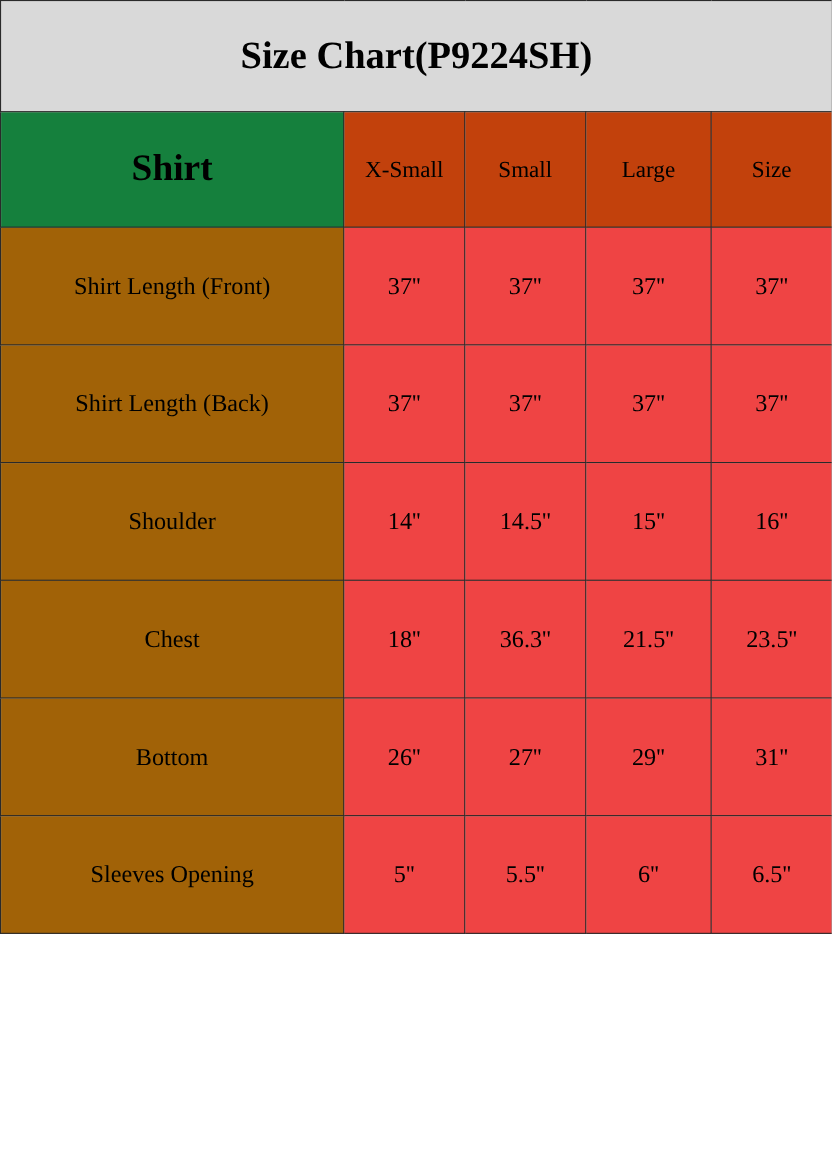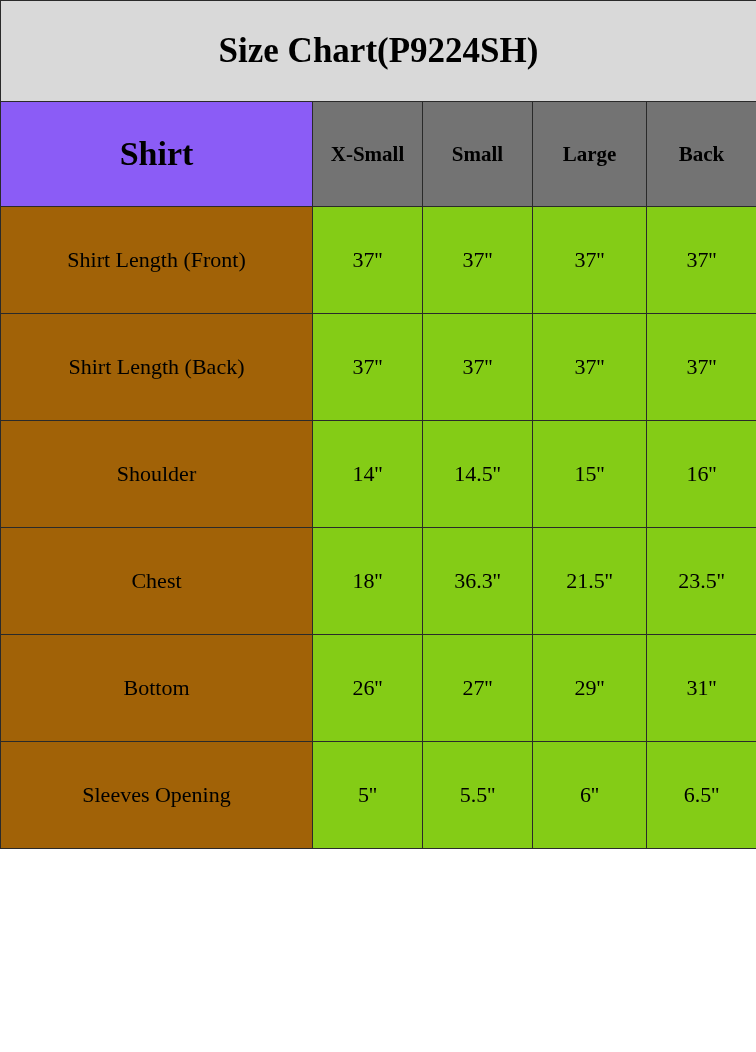--- a/index.html
+++ b/index.html
@@ -34,43 +34,43 @@
   }
   .title-cell {
     background: #d9d9d9;
     height: 100px;
     font-size: 35px;
     font-weight: bold;
     font-family: "Liberation Serif", serif;
     letter-spacing: 0px;
   }
   .hdr-label {
-    background: #8b5cf6;
+    background: #15803d;
     height: 104px;
     font-size: 34px;
     font-weight: bold;
     text-align: center;
   }
   .hdr-size {
-    background: #737373;
+    background: #c2410c;
     height: 104px;
     font-size: 21px;
-    font-weight: bold;
+    font-weight: normal;
     text-align: center;
   }
   .row-label {
     background: #a16207;
     height: 106px;
     font-size: 22px;
     text-align: left;
     padding-left: 10px;
     font-weight: normal;
   }
   .row-value {
-    background: #84cc16;
+    background: #ef4444;
     height: 106px;
     font-size: 22px;
     text-align: center;
     font-weight: normal;
   }
   col.c-label { width: 312px; }
   col.c-xs { width: 110px; }
   col.c-s { width: 110px; }
   col.c-m { width: 114px; }
   col.c-l { width: 110px; }
@@ -89,21 +89,21 @@
     </colgroup>
     <tbody>
       <tr>
         <td class="title-cell" colspan="5">Size Chart(P9224SH)</td>
       </tr>
       <tr>
         <td class="hdr-label">Shirt</td>
         <td class="hdr-size">X-Small</td>
         <td class="hdr-size">Small</td>
         <td class="hdr-size">Large</td>
-        <td class="hdr-size">Back</td>
+        <td class="hdr-size">Size</td>
       </tr>
 
       <tr>
         <td class="row-label">Shirt Length (Front)</td>
         <td class="row-value">37''</td>
         <td class="row-value">37''</td>
         <td class="row-value">37''</td>
         <td class="row-value">37''</td>
       </tr>
 

